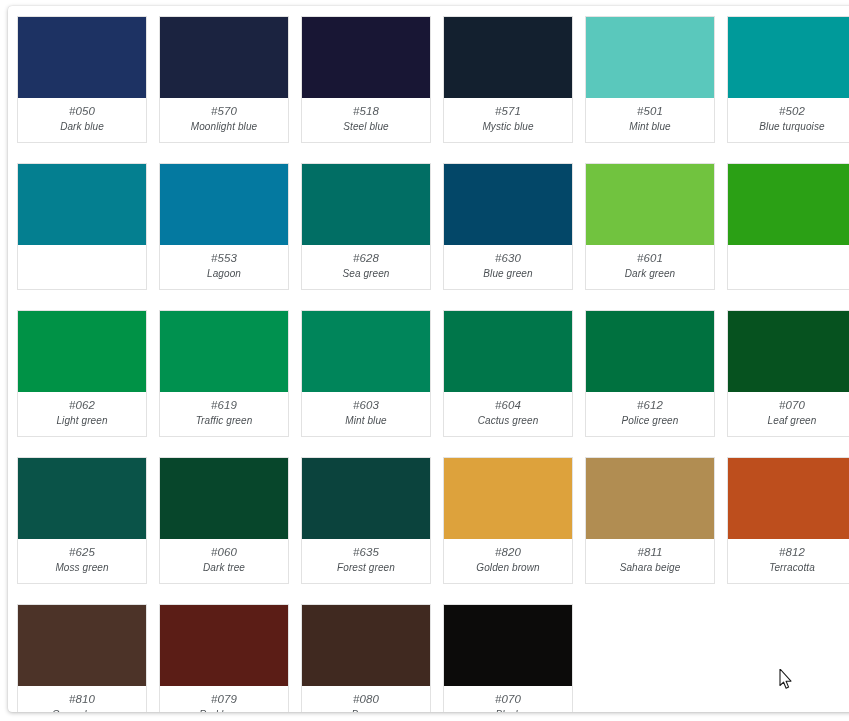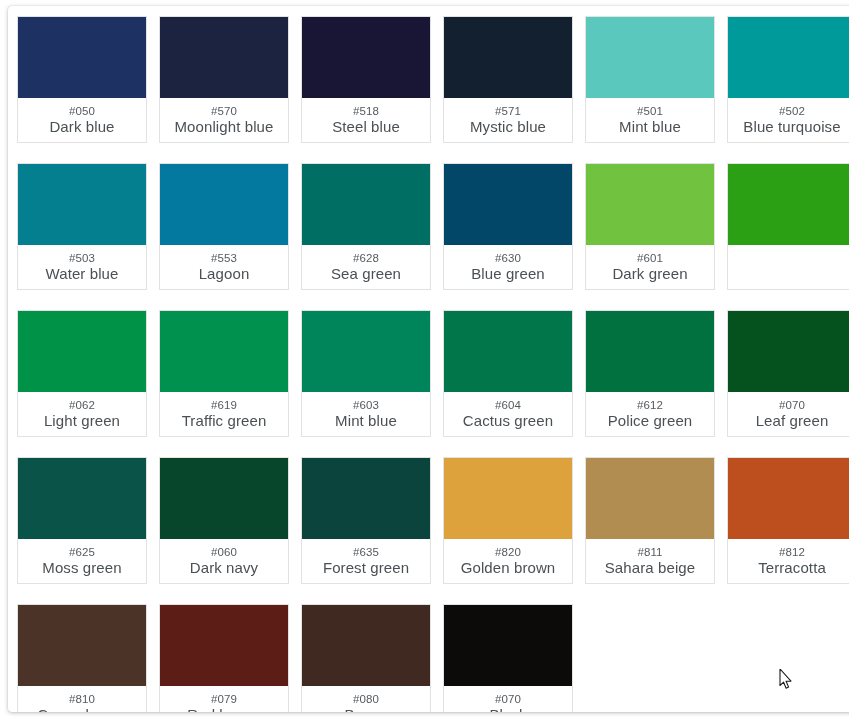--- a/index.html
+++ b/index.html
@@ -14,20 +14,21 @@
     font-family: "Liberation Sans", sans-serif;
   }
 
   
   .page-surface {
     position: relative;
     width: 849px;
     height: 721px;
     background: #ffffff;
     overflow: hidden;
+    font-style: italic;
   }
 
   
   .swatch-panel {
     position: absolute;
     left: 8px;
     top: 6px;
     width: 900px;           
     height: 706px;
     background: #ffffff;
@@ -82,21 +83,21 @@
   }
 
   .swatch-code {
     font-size: 11.5px;
     line-height: 15px;
     color: #555a5e;
     letter-spacing: 0.1px;
   }
 
   .swatch-name {
-    font-size: 15px;
+    font-size: 10px;
     line-height: 15px;
     color: #4b5054;
     letter-spacing: 0.1px;
     white-space: nowrap;
   }
 
   
   .cursor-pointer {
     position: absolute;
     left: 779px;
@@ -164,24 +165,20 @@
             <div class="swatch-chip" style="background-color: rgb(0, 154, 154);"></div>
             <div class="swatch-meta">
               <div class="swatch-code">#502</div>
               <div class="swatch-name">Blue turquoise</div>
             </div>
           </div>
         </div>
         <div class="swatch-cell">
           <div class="swatch-card">
             <div class="swatch-chip" style="background-color: rgb(4, 127, 144);"></div>
-            <div class="swatch-meta">
-              <div class="swatch-code">#503</div>
-              <div class="swatch-name">Water blue</div>
-            </div>
           </div>
         </div>
         <div class="swatch-cell">
           <div class="swatch-card">
             <div class="swatch-chip" style="background-color: rgb(4, 121, 160);"></div>
             <div class="swatch-meta">
               <div class="swatch-code">#553</div>
               <div class="swatch-name">Lagoon</div>
             </div>
           </div>
@@ -279,21 +276,21 @@
               <div class="swatch-code">#625</div>
               <div class="swatch-name">Moss green</div>
             </div>
           </div>
         </div>
         <div class="swatch-cell">
           <div class="swatch-card">
             <div class="swatch-chip" style="background-color: rgb(7, 70, 43);"></div>
             <div class="swatch-meta">
               <div class="swatch-code">#060</div>
-              <div class="swatch-name">Dark navy</div>
+              <div class="swatch-name">Dark tree</div>
             </div>
           </div>
         </div>
         <div class="swatch-cell">
           <div class="swatch-card">
             <div class="swatch-chip" style="background-color: rgb(11, 67, 61);"></div>
             <div class="swatch-meta">
               <div class="swatch-code">#635</div>
               <div class="swatch-name">Forest green</div>
             </div>

